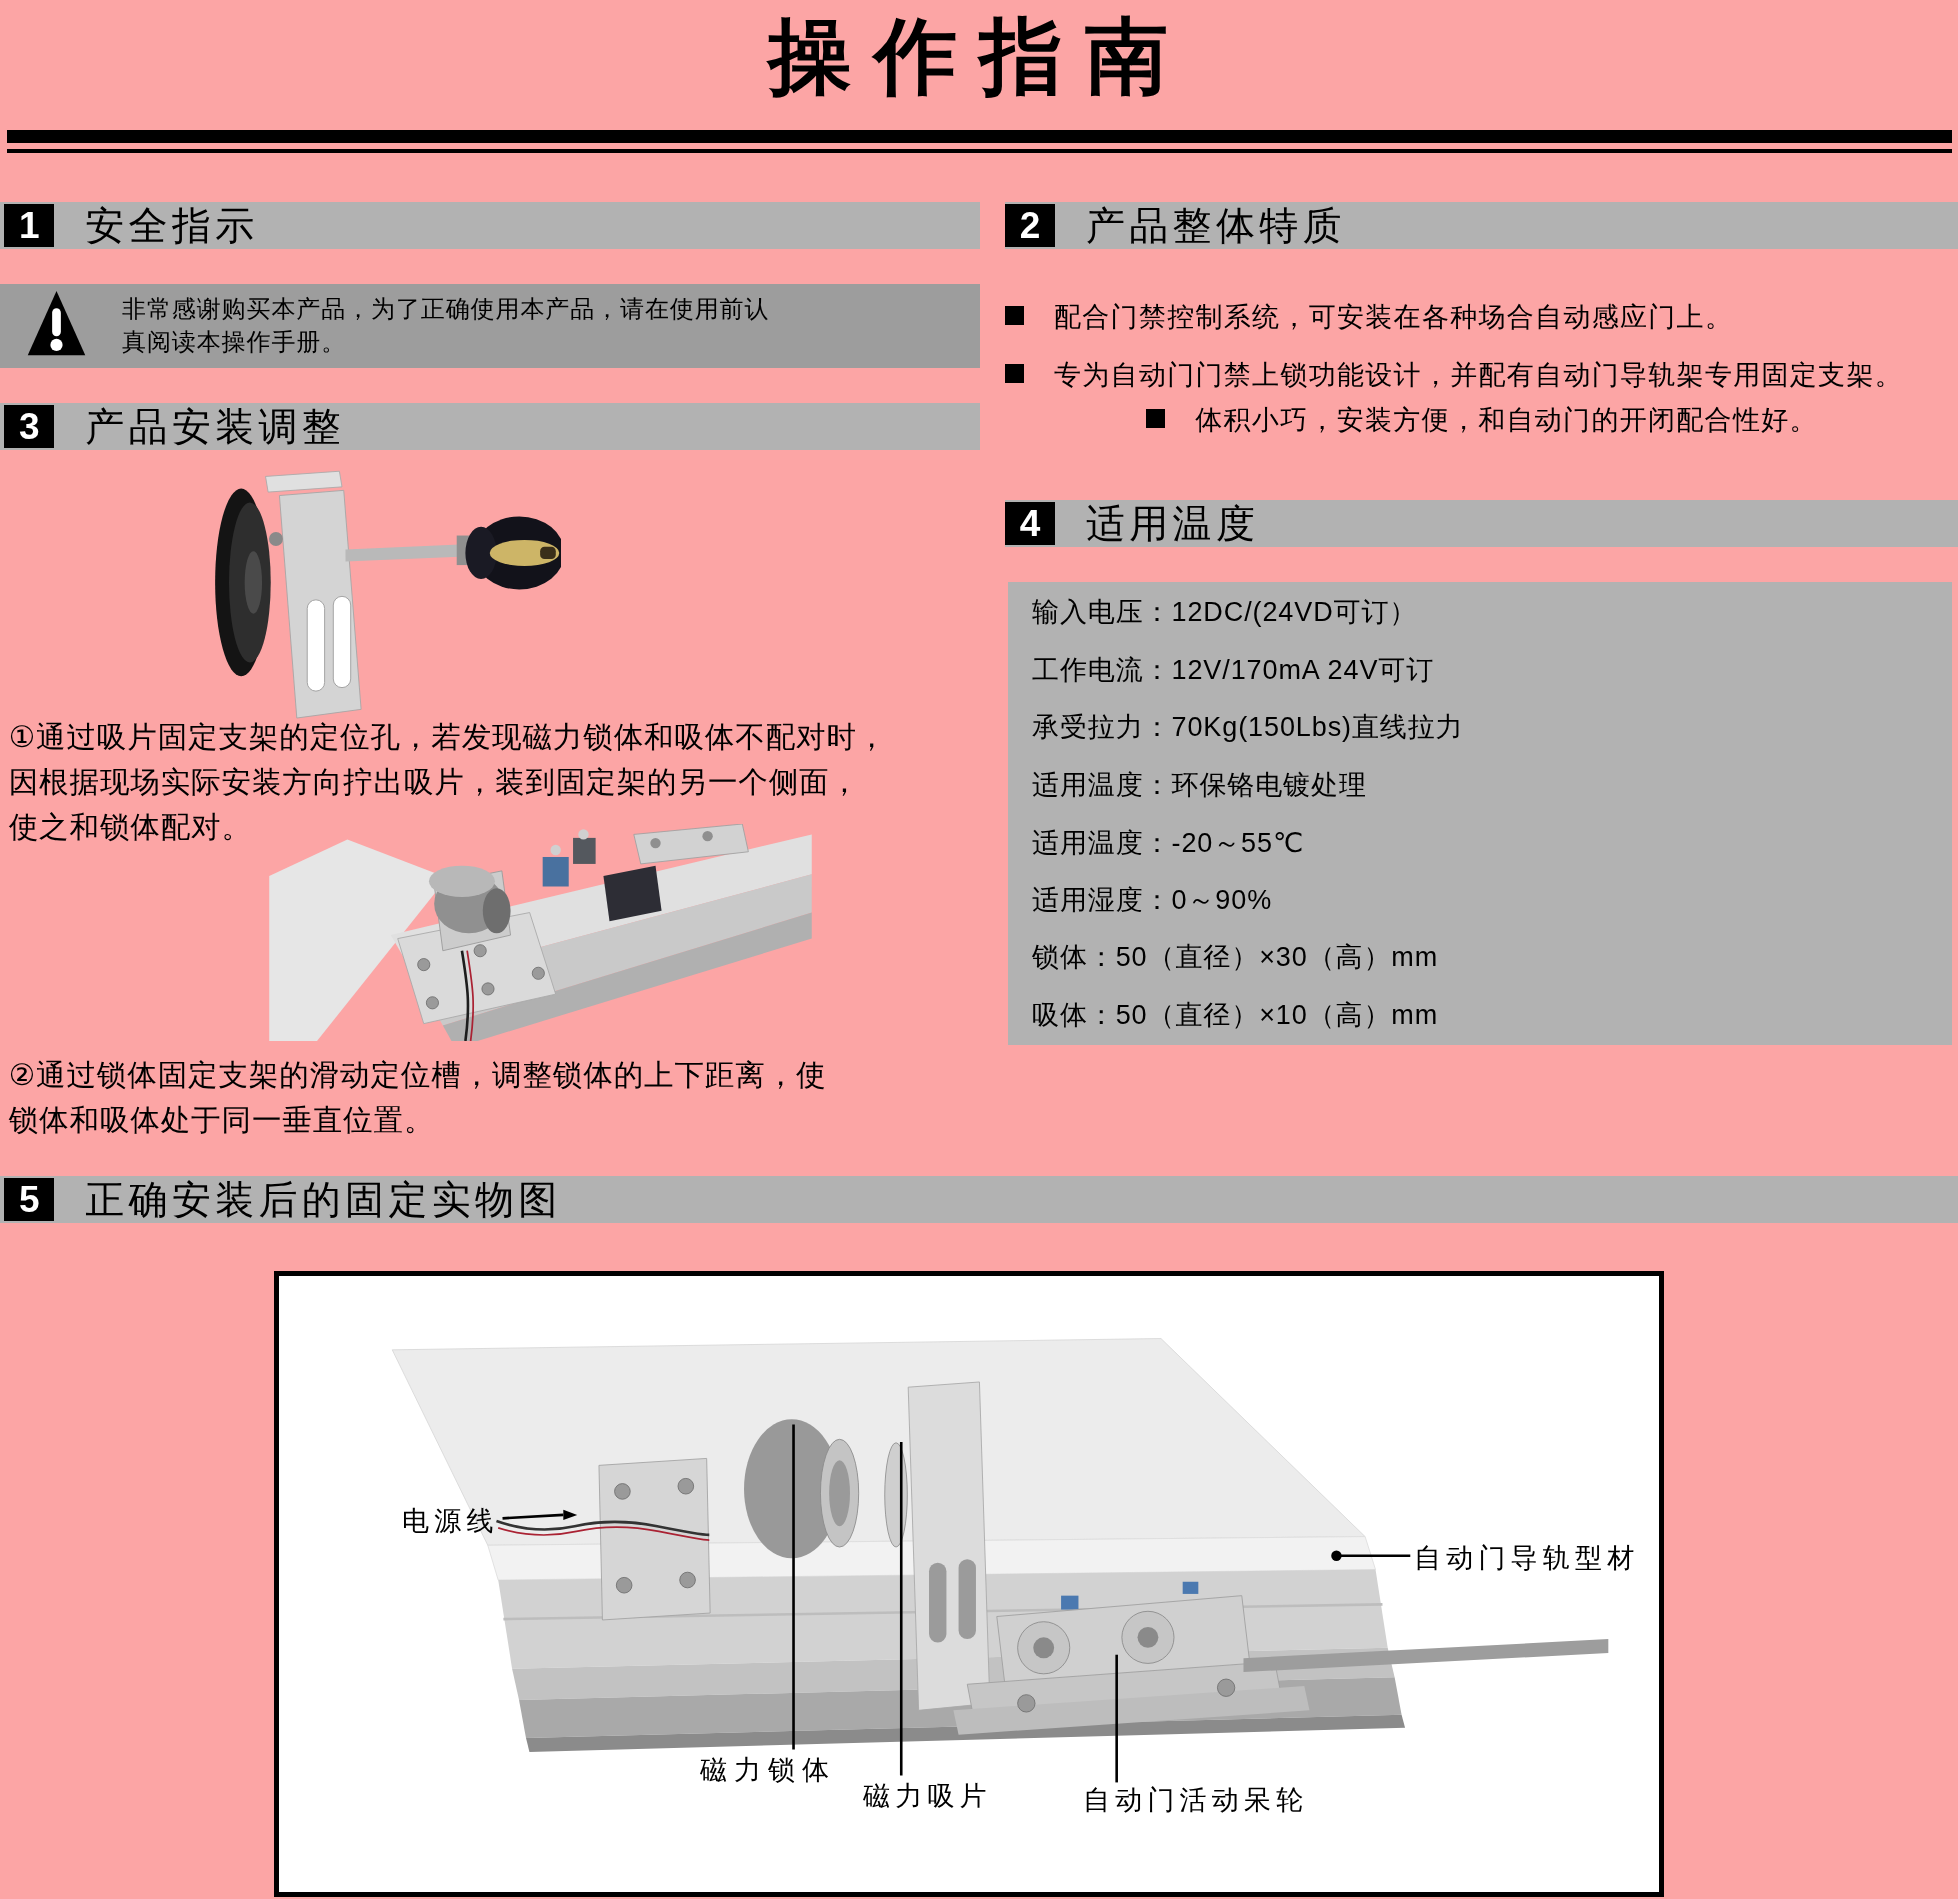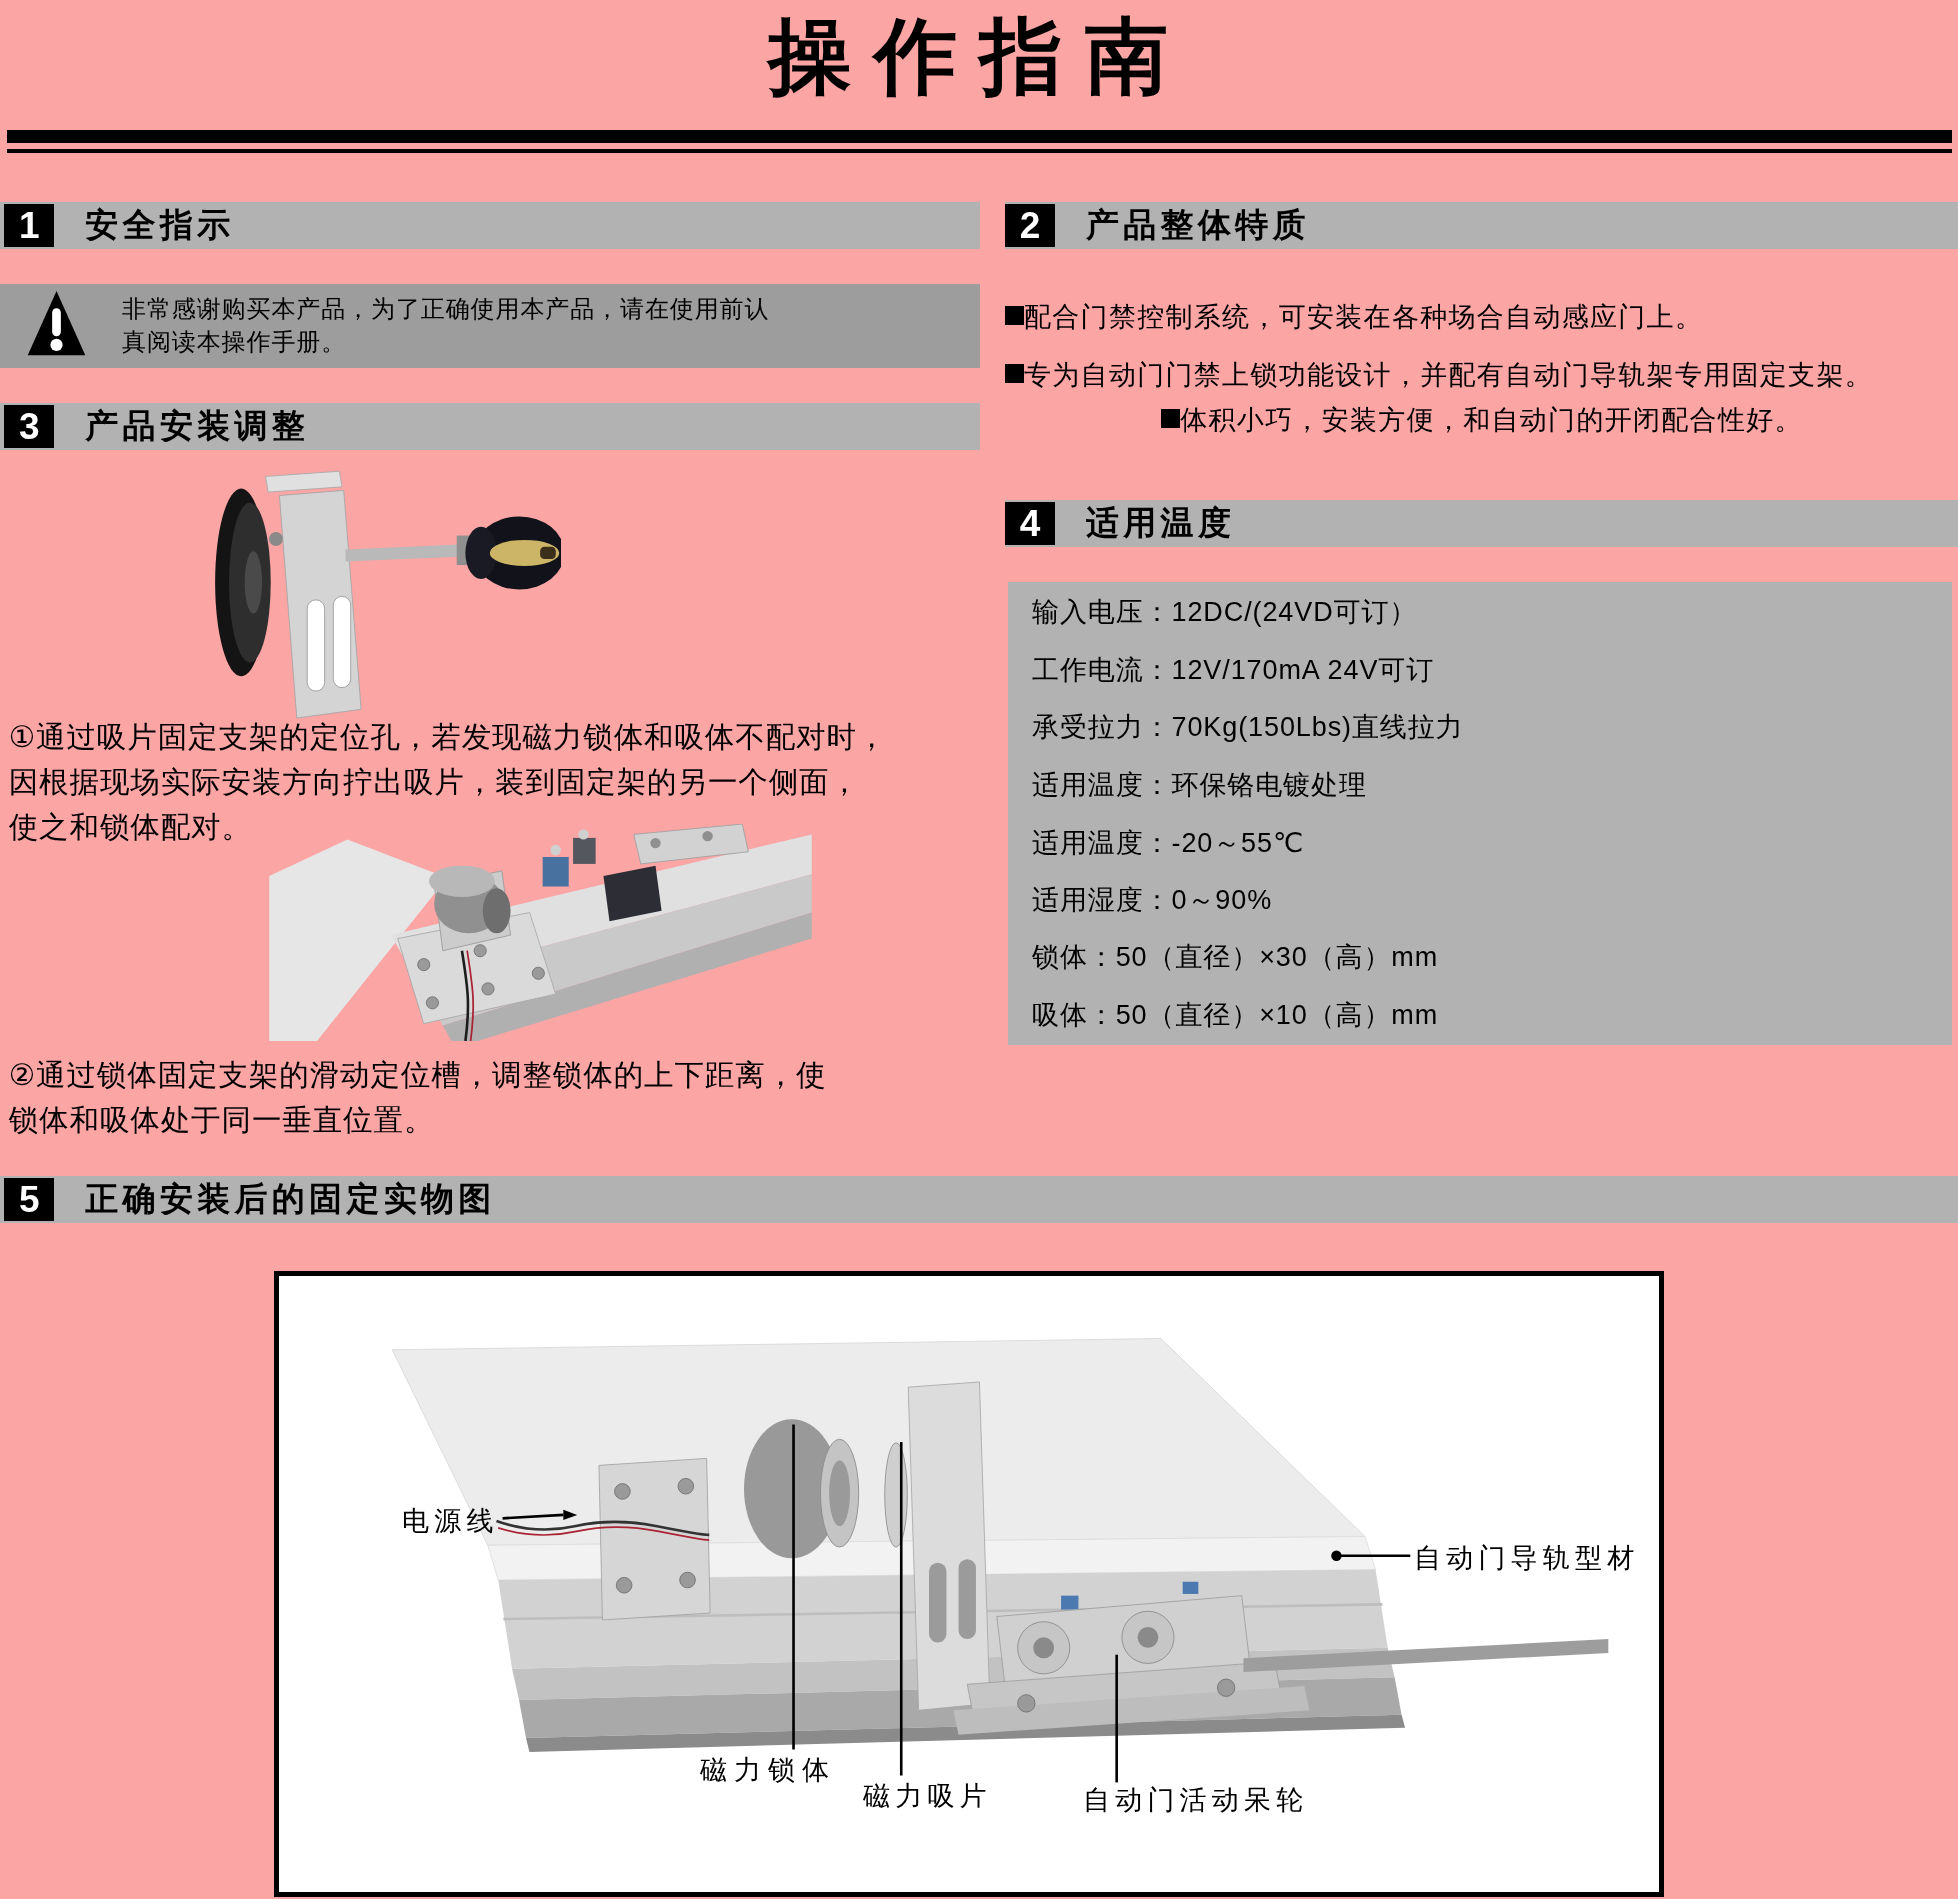--- a/index.html
+++ b/index.html
@@ -8,29 +8,29 @@
   .abs{position:absolute;}
   
   #main-title{left:0;top:1.7px;width:1959px;text-align:center;font-size:83px;font-weight:bold;letter-spacing:22.6px;}
   .rule-thick{left:7px;top:130px;width:1945px;height:13px;background:#000;}
   .rule-thin{left:7px;top:149px;width:1945px;height:3.5px;background:#000;}
   
   .bar{position:absolute;height:47px;background:#b2b2b2;display:flex;align-items:center;}
   .numbox{width:50px;height:43px;background:#000;color:#fff;font-size:37px;font-weight:bold;
           display:flex;align-items:center;justify-content:center;flex:0 0 auto;}
   .numbox.inset{margin-left:4.3px;}
-  .bartitle{font-size:33px;font-weight:bold;letter-spacing:4.3px;margin-left:31px;white-space:nowrap;}
+  .bartitle{font-size:39px;font-weight:normal;letter-spacing:4.3px;margin-left:31px;white-space:nowrap;}
   
   #warning-box{left:0;top:284px;width:980px;height:84px;background:#9d9d9d;}
   #warning-text{left:122px;top:292px;width:852px;font-size:24px;line-height:33px;letter-spacing:0.9px;}
   #warning-text span{display:block;}
   
   .feature-row{position:absolute;left:1005px;display:flex;align-items:flex-start;width:954px;}
   .bullet-sq{width:19px;height:19px;background:#000;margin-top:7px;flex:0 0 auto;}
-  .feature-row span.ftxt{font-size:27px;letter-spacing:1.3px;margin-left:0;white-space:nowrap;}
+  .feature-row span.ftxt{font-size:27px;letter-spacing:1.3px;margin-left:30px;white-space:nowrap;}
   
   #spec-box{left:1008px;top:582px;width:944px;height:463px;background:#b2b2b2;}
   .spec-line{position:absolute;left:1032px;font-size:27px;letter-spacing:0.9px;white-space:nowrap;}
   
   .step-text{position:absolute;left:8.7px;width:982px;font-size:29.5px;line-height:45px;letter-spacing:0.9px;}
   .step-text span{display:block;white-space:nowrap;}
   
   #photo-frame{left:274px;top:1271px;width:1390px;height:626px;border:5.2px solid #000;box-sizing:border-box;background:#fff;}
   
   .photo-label{position:absolute;font-size:27px;letter-spacing:5.2px;white-space:nowrap;}

